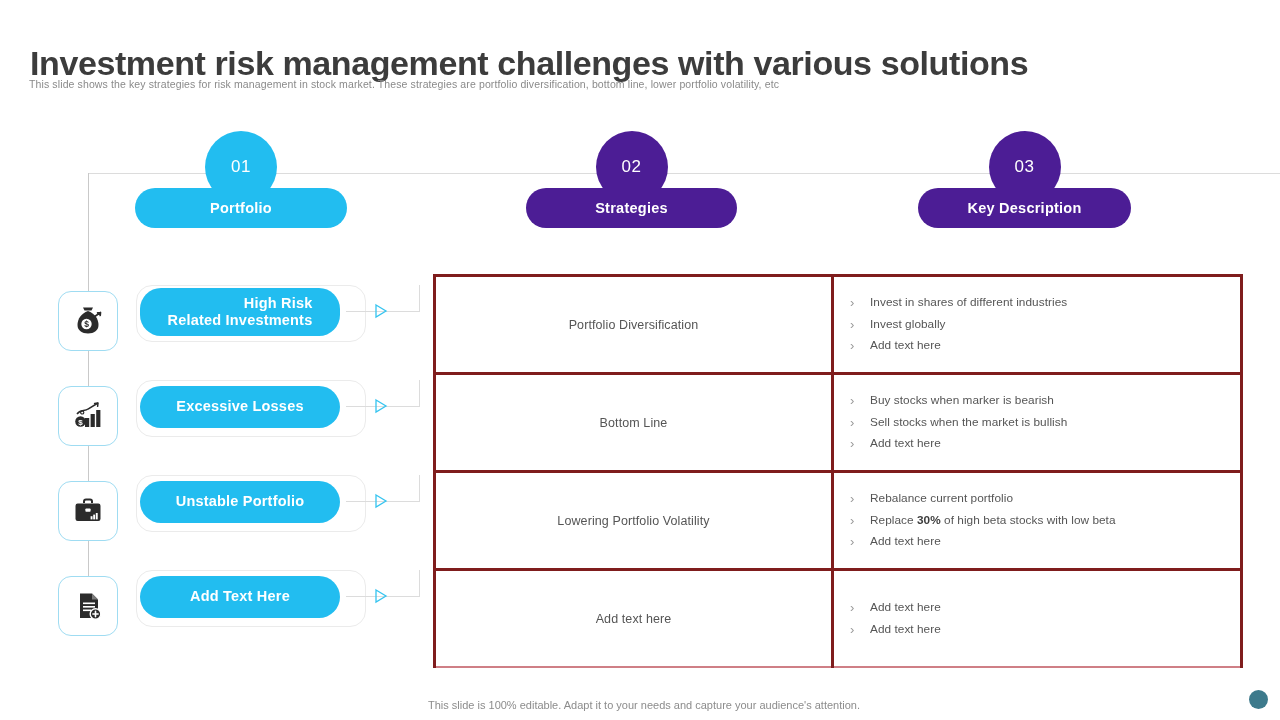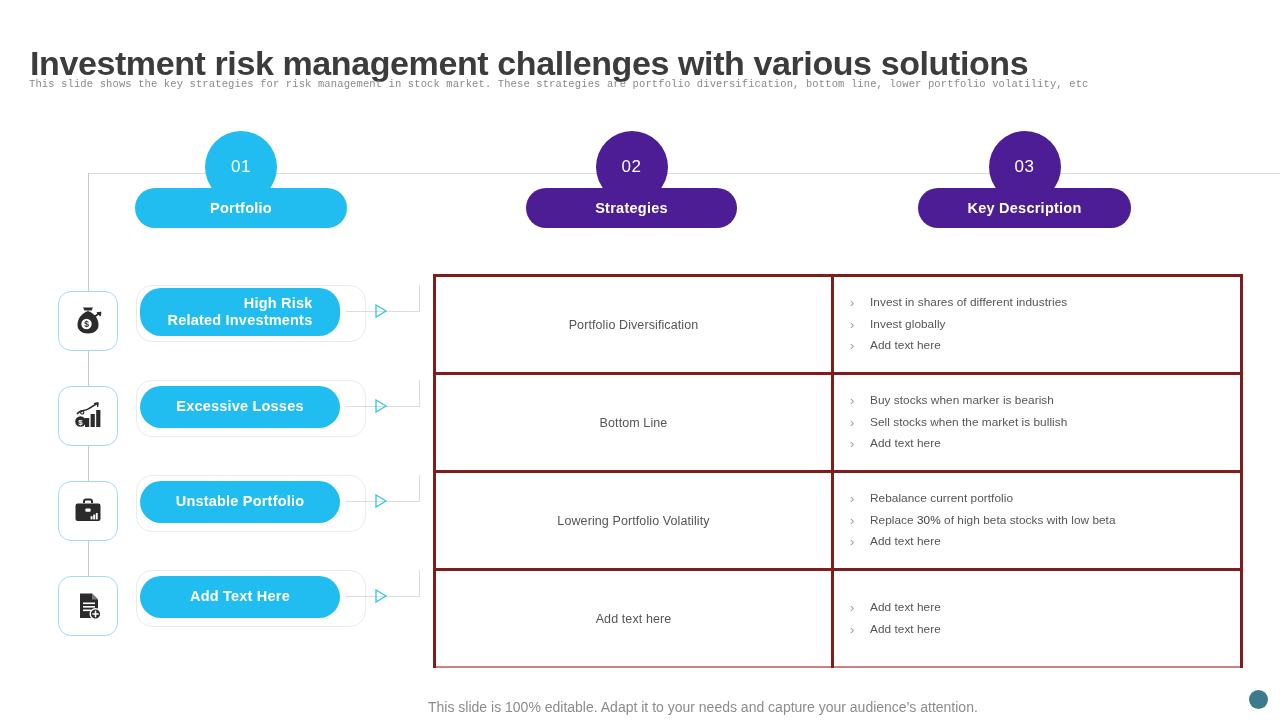--- a/index.html
+++ b/index.html
@@ -28,21 +28,20 @@
     white-space: nowrap;
   }
   #slide-subtitle {
     position: absolute;
     left: 29px;
     top: 78px;
     font-size: 10.5px;
     color: #8a8a8a;
     white-space: nowrap;
     letter-spacing: 0.12px;
-    font-family: Liberation Mono, monospace;
   }
 
   
   #top-rule {
     position: absolute;
     left: 88px;
     top: 173px;
     width: 1192px;
     height: 1px;
     background: #dcdcdc;
@@ -223,28 +222,28 @@
     letter-spacing: 0.05px;
   }
   .bullet-list li::before {
     content: "\203A";
     position: absolute;
     left: 2px;
     top: -1px;
     color: #9a9a9a;
     font-size: 13px;
   }
-  .bullet-list li b { font-weight: normal; color: #3d3d3d; margin-top: 10px; }
+  .bullet-list li b { font-weight: bold; color: #3d3d3d; margin-top: 10px; }
 
   
   #footer-note {
     position: absolute;
     left: 428px;
     top: 699px;
-    font-size: 14px;
+    font-size: 11px;
     color: #8c8c8c;
     white-space: nowrap;
   }
   #corner-dot {
     position: absolute;
     left: 1249px;
     top: 690px;
     width: 19px;
     height: 19px;
     border-radius: 50%;

